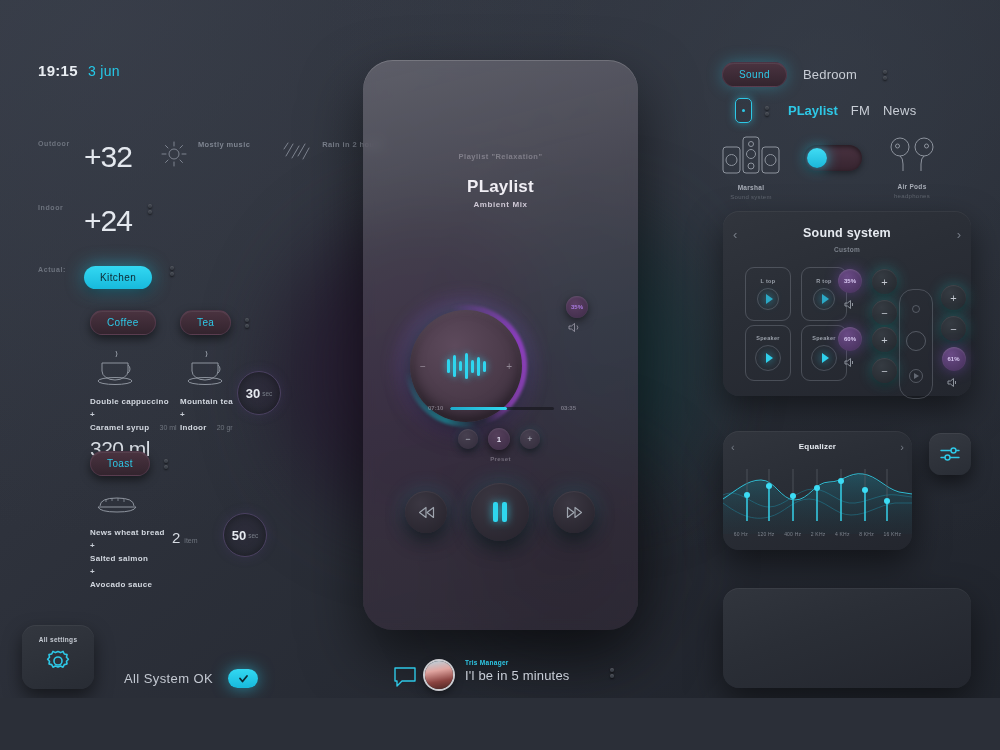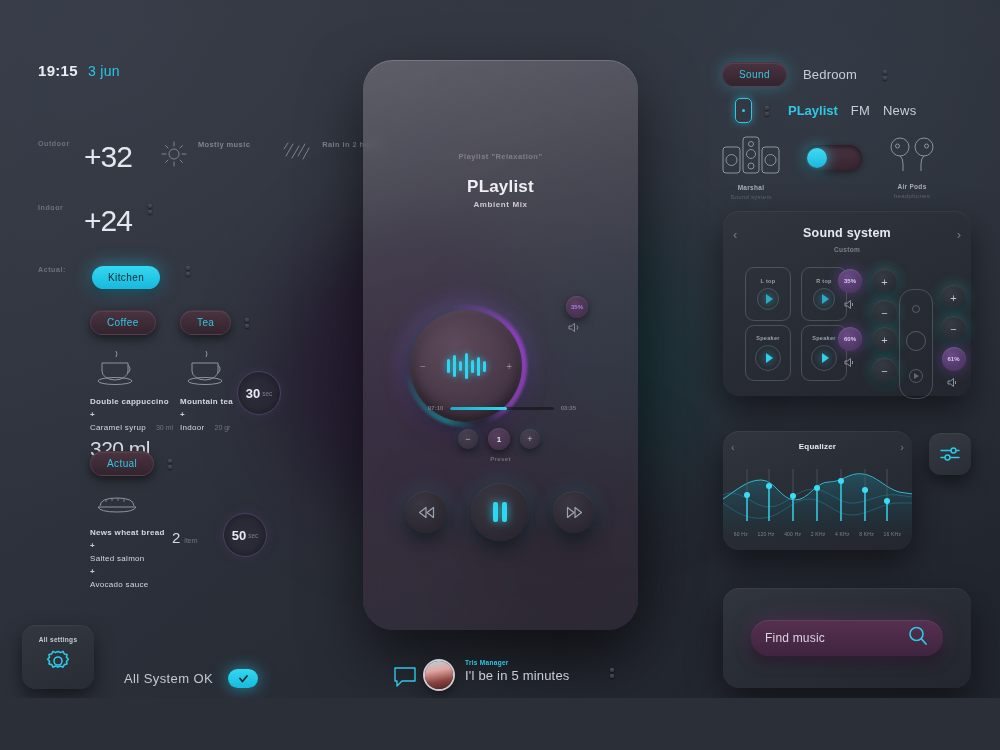--- a/index.html
+++ b/index.html
@@ -55,21 +55,21 @@
     box-shadow:0 0 18px rgba(38,200,232,.55), 0 4px 10px rgba(0,0,0,.45);
   }
   .pill-dark {
     background:linear-gradient(180deg,#4a3340,#33242e); color:#2ec8e6;
     box-shadow: inset 0 1px 0 rgba(255,255,255,.07), 0 4px 10px rgba(0,0,0,.5);
     border:1px solid rgba(120,80,110,.35);
   }
 
   .item-title { font-size:8px; font-weight:700; color:#d3d8e0; letter-spacing:.3px; }
   .item-plus  { font-size:8px; font-weight:700; color:#c9ced6; }
-  .item-sub   { font-size:8px; font-weight:400; color:#d3d8e0; letter-spacing:.3px; }
+  .item-sub   { font-size:8px; font-weight:700; color:#d3d8e0; letter-spacing:.3px; }
   .item-qty   { font-size:7px; color:#6f757f; font-weight:400; }
   .big-ml     { font-size:21px; font-weight:300; color:#d9dee5; letter-spacing:-.5px; }
 
   .timer-ring {
     width:44px;height:44px;border-radius:50%;
     border:1px solid #4a4060;
     display:flex;align-items:center;justify-content:center;
     box-shadow: 0 0 12px rgba(90,70,140,.22), inset 0 0 10px rgba(0,0,0,.35);
     background: radial-gradient(circle at 50% 40%, rgba(45,40,58,.5), rgba(30,32,40,.25));
   }
@@ -319,21 +319,21 @@
 
   <div class="wrow" style="left:38px; top:204px; gap:10px;">
     <span class="wlabel" style="width:36px;">Indoor</span>
     <span class="wtemp">+24</span>
     <span class="dots3" style="margin-left:6px;">
         <i></i>
         <i></i>
       </span>
   </div>
 
-  <div class="wrow" style="left:38px; top:266px; gap:18px;">
+  <div class="wrow" style="left:38px; top:266px; gap:10px;">
     <span class="wlabel" style="width:36px;">Actual:</span>
     <span class="pill pill-cyan">Kitchen</span>
     <span class="dots3" style="margin-left:8px;">
         <i></i>
         <i></i>
       </span>
   </div>
 
   <div style="position:absolute; left:90px; top:310px;">
     <div class="pill pill-dark">Coffee</div>
@@ -378,21 +378,21 @@
     </div>
   </div>
 
   <div class="timer-ring" style="position:absolute; left:237px; top:371px;">
     <span class="timer-num">30</span>
     <span class="timer-unit">sec</span>
   </div>
 
   <div style="position:absolute; left:90px; top:451px;">
     <div style="display:flex; align-items:center; gap:14px;">
-      <div class="pill pill-dark">Actual</div>
+      <div class="pill pill-dark">Toast</div>
       <span class="dots3">
           <i></i>
           <i></i>
         </span>
     </div>
     <div style="margin-top:14px;">
       <svg width="54" height="28" viewBox="0 0 54 28">
         <path d="M10 16 q0 -8 17 -8 q17 0 17 8" fill="none" stroke="#8e949e" stroke-width="1"></path>
         <path d="M8 17 h38 q-2 5 -19 5 q-17 0 -19 -5 z" fill="none" stroke="#8e949e" stroke-width="1"></path>
         <g stroke="#8e949e" stroke-width="0.8">
@@ -723,29 +723,20 @@
           <line x1="18" y1="8.5" x2="21" y2="8.5"></line>
         <circle cx="15.5" cy="8.5" r="2.5"></circle>
         <line x1="3" y1="15.5" x2="7" y2="15.5"></line>
           <line x1="12" y1="15.5" x2="21" y2="15.5"></line>
         <circle cx="9.5" cy="15.5" r="2.5"></circle>
       </g>
     </svg>
   </div>
 
   <div class="panel" style="left:723px; top:588px; width:248px; height:100px;"></div>
-  <div class="searchbar">
-    <span class="search-ph">Find music</span>
-    <span>
-      <svg width="22" height="22" viewBox="0 0 22 22">
-        <circle cx="9.5" cy="9" r="6.5" fill="none" stroke="#2ec8e6" stroke-width="1.6"></circle>
-        <line x1="14.5" y1="14" x2="19" y2="19" stroke="#2ec8e6" stroke-width="1.8" stroke-linecap="round"></line>
-      </svg>
-    </span>
-  </div>
 
   <span class="msg-bubble">
     <svg width="24" height="22" viewBox="0 0 24 22">
       <path d="M2 2 h20 v13 h-13 l-5 5 v-5 h-2 z" fill="none" stroke="#2ec8e6" stroke-width="1.4" stroke-linejoin="round"></path>
     </svg>
   </span>
   <span class="avatar"></span>
   <span class="msg-name">Tris Manager</span>
   <span class="msg-text">I'l be in 5 minutes</span>
   <span class="dots3" style="position:absolute; left:610px; top:668px;">

